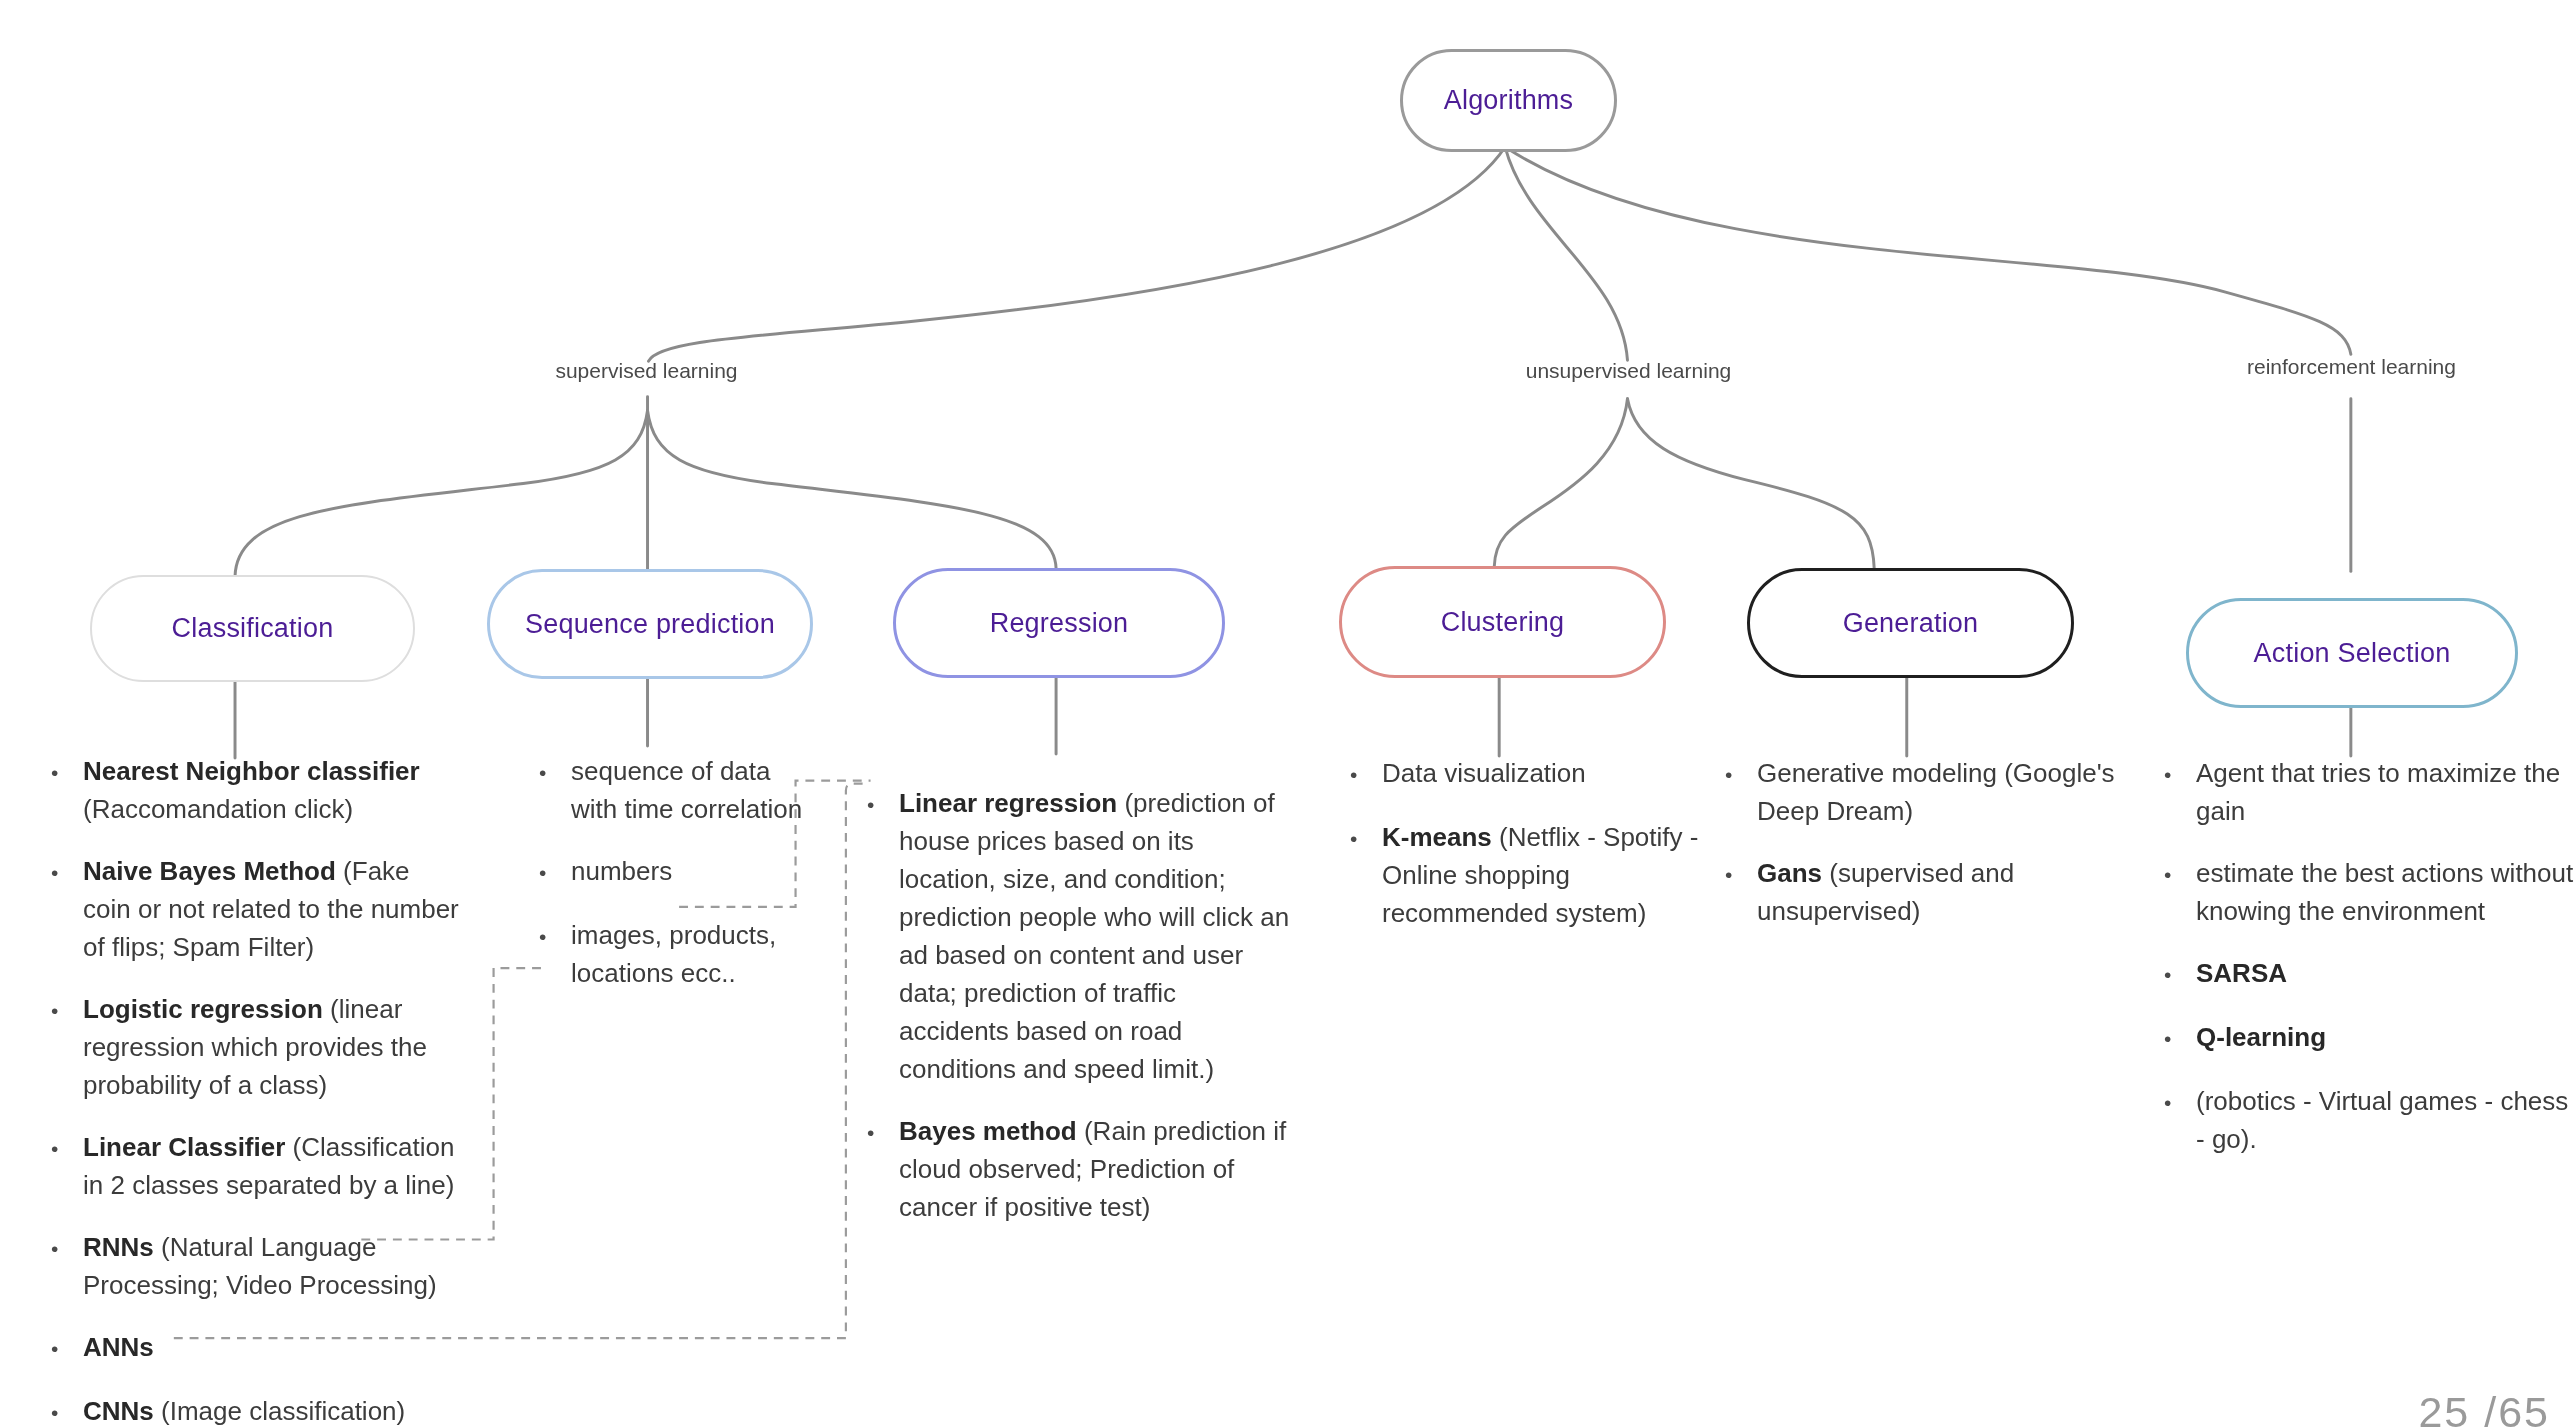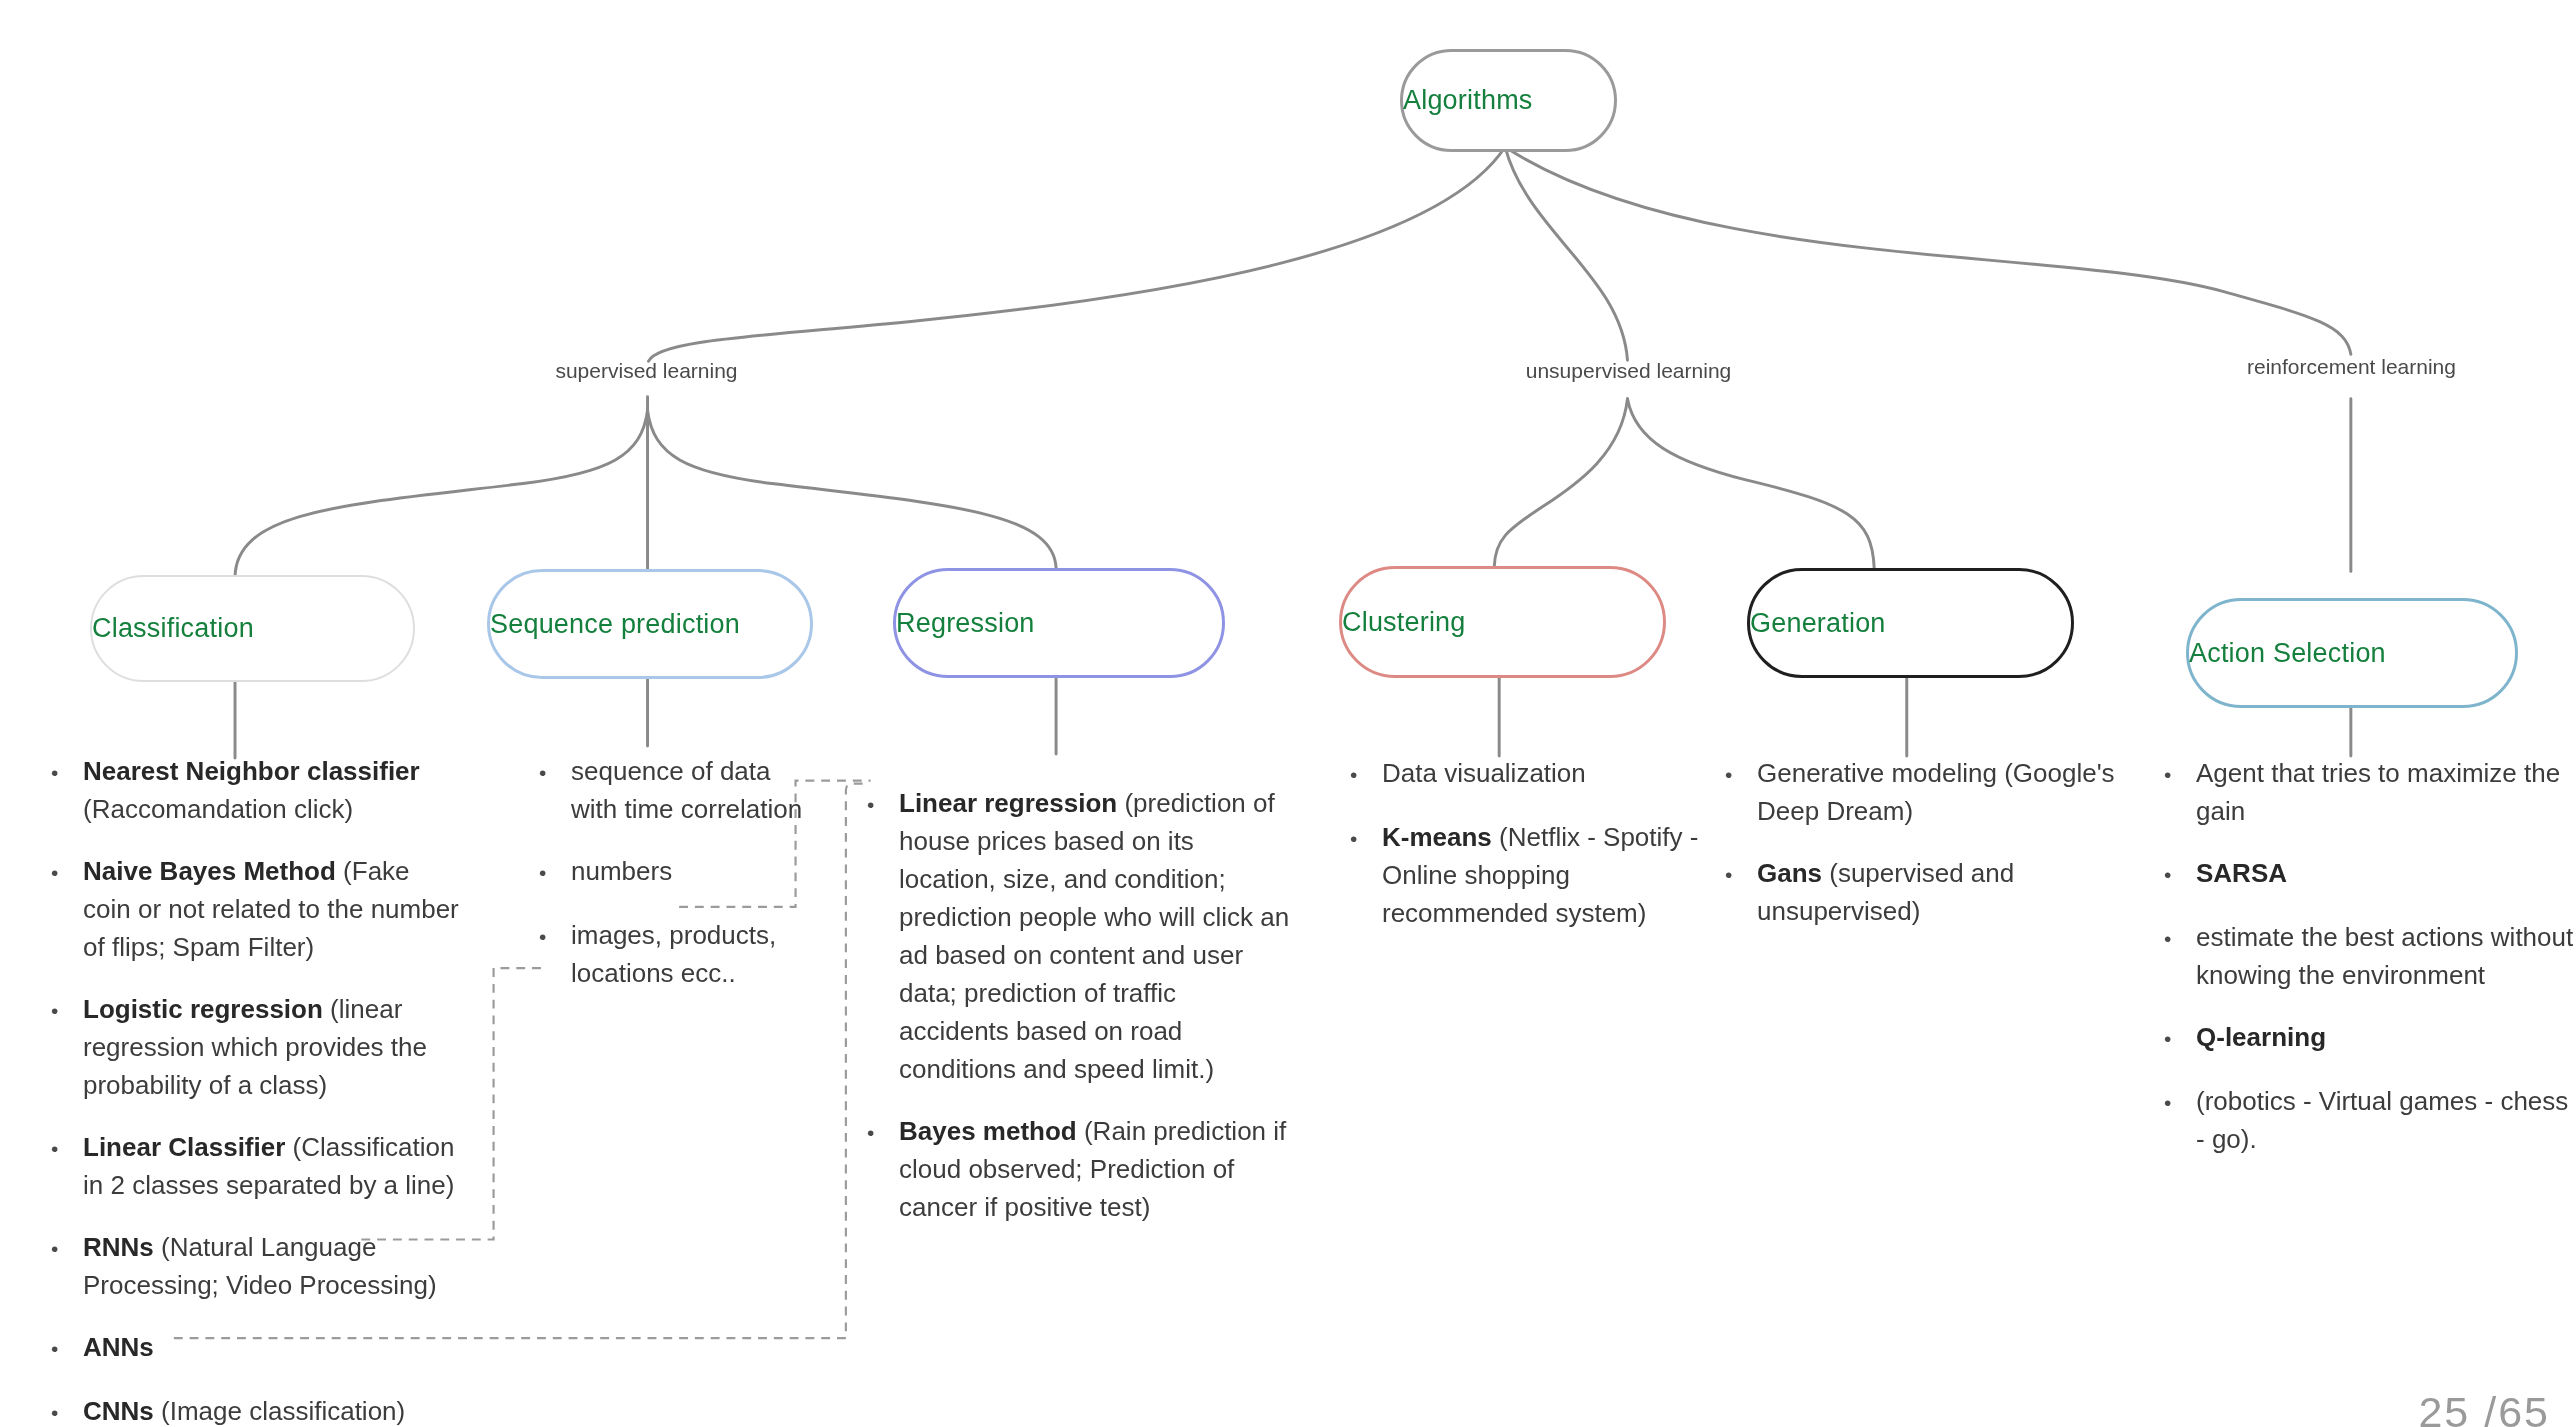--- a/index.html
+++ b/index.html
@@ -1,22 +1,22 @@
 <!DOCTYPE html>
 <html><head>
 <meta charset="utf-8">
 <style>
   html,body{margin:0;padding:0;background:#ffffff;}
   .stage{position:relative;width:2576px;height:1427px;background:#ffffff;overflow:hidden;
          font-family:"Liberation Sans", sans-serif;color:#3c3c3c;}
   svg.wires{position:absolute;left:0;top:0;width:2576px;height:1427px;}
 
   .node{position:absolute;background:#ffffff;border:3px solid #9a9a9a;border-radius:59px;
-        display:flex;align-items:center;
-        font-size:27px;color:#15803d;letter-spacing:0.2px;}
+        display:flex;align-items:center;justify-content:center;
+        font-size:27px;color:#4c1d95;letter-spacing:0.2px;}
   .n-root{border-color:#9a9a9a;border-width:3px;}
   .n-classification{border-color:#dedede;border-width:2px;}
   .n-sequence{border-color:#a9c7e8;}
   .n-regression{border-color:#8f93e3;}
   .n-clustering{border-color:#dd8a85;}
   .n-generation{border-color:#1f1f1f;}
   .n-action{border-color:#7fb5cc;margin-top:28px;}
 
   .branch-label{position:absolute;width:395px;text-align:center;
                 font-size:21px;color:#4a4a4a;}
@@ -167,25 +167,25 @@
     </div>
   </div>
 
   <div class="col" style="left:2164px;top:754px;width:412px">
     <div class="item">
       <span class="bullet"></span>
       <p class="txt"><b></b><span>Agent that tries to maximize the gain</span></p>
     </div>
     <div class="item">
       <span class="bullet"></span>
-      <p class="txt"><b>SARSA</b><span></span></p>
+      <p class="txt"><b></b><span>estimate the best actions without knowing the environment</span></p>
     </div>
     <div class="item">
       <span class="bullet"></span>
-      <p class="txt"><b></b><span>estimate the best actions without knowing the environment</span></p>
+      <p class="txt"><b>SARSA</b><span></span></p>
     </div>
     <div class="item">
       <span class="bullet"></span>
       <p class="txt"><b>Q-learning</b><span></span></p>
     </div>
     <div class="item">
       <span class="bullet"></span>
       <p class="txt"><b></b><span>(robotics - Virtual games - chess - go).</span></p>
     </div>
   </div>

